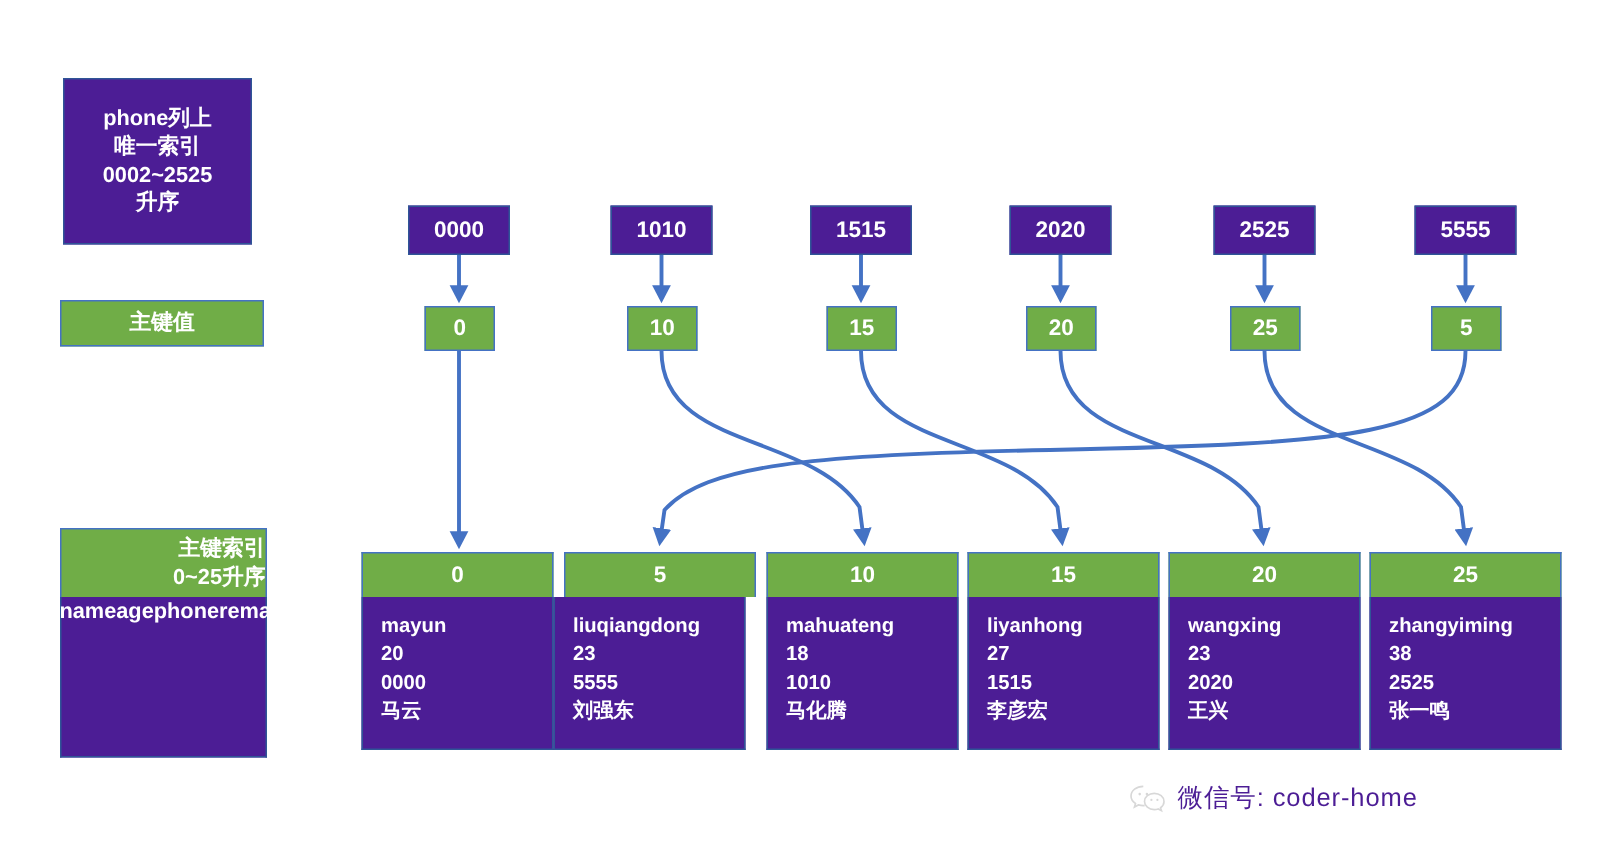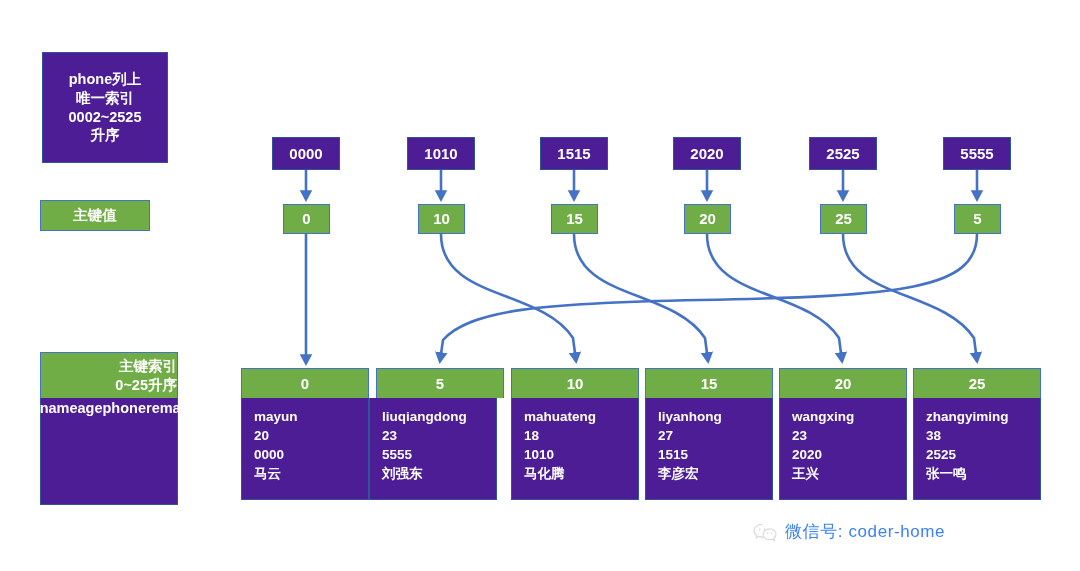--- a/index.html
+++ b/index.html
@@ -41,21 +41,21 @@
 
   
   .legend-phone {
     left: 42px; top: 52px;
     width: 126px; height: 111px;
     font-size: 14.5px;
     flex-direction: column;
   }
   .legend-pk {
     left: 40px; top: 200px;
-    width: 110px; height: 31px;
+    width: 136px; height: 31px;
     font-size: 14.5px;
   }
   .legend-pkindex {
     left: 40px; top: 352px;
     width: 138px; height: 46px;
     font-size: 14.5px;
     flex-direction: column;
     border-bottom: none;
     align-items: flex-end;
   }
@@ -111,21 +111,21 @@
     pointer-events: none;
   }
 
   
   .watermark {
     position: absolute;
     left: 752px; top: 520px;
     display: flex;
     align-items: center;
     gap: 7px;
-    color: #3b82f6;
+    color: #4c1d95;
     font-size: 17px;
     letter-spacing: 0.6px;
     white-space: nowrap;
   }
   .watermark svg { display: block; }
 </style>
 </head>
 <body>
 
 <div id="stage">

